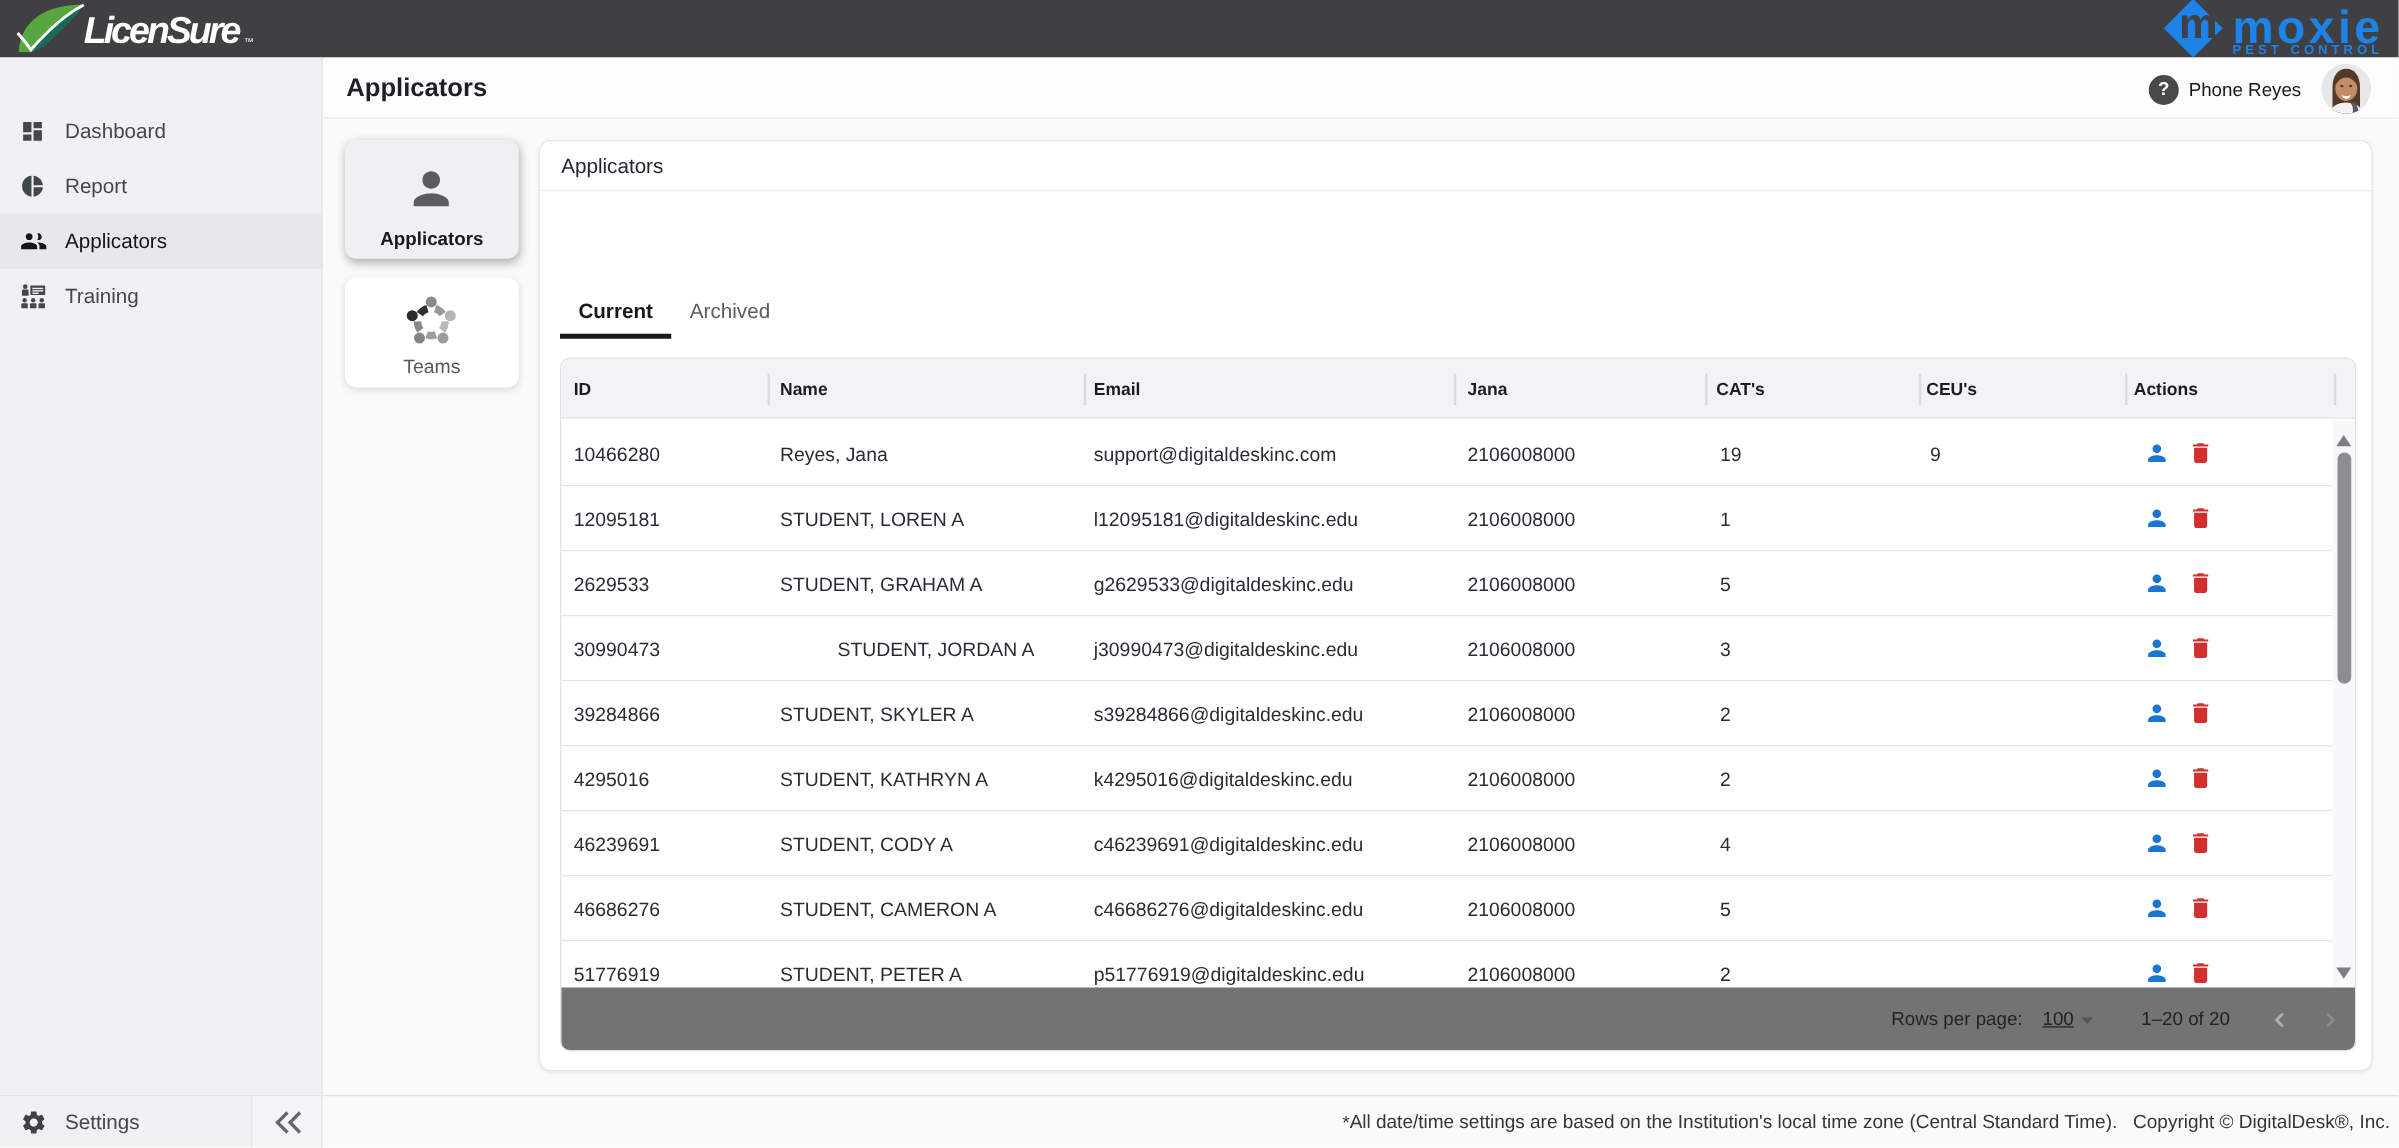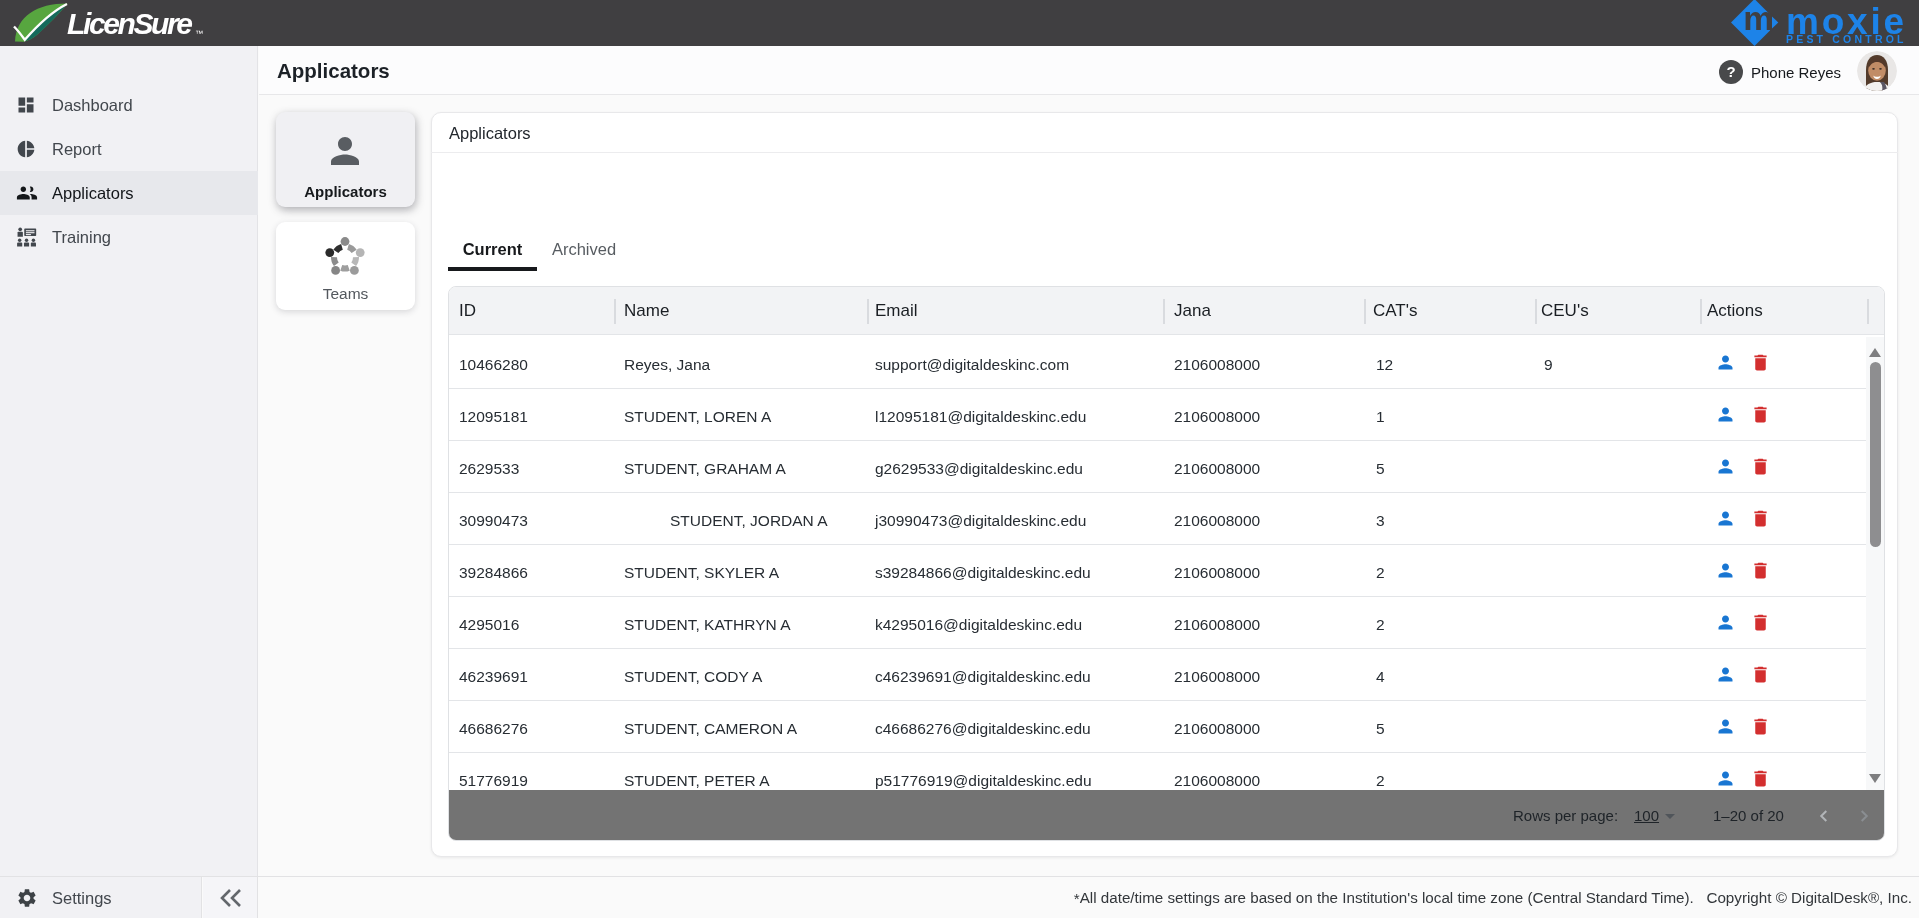--- a/index.html
+++ b/index.html
@@ -41,21 +41,21 @@
 #cheadline { left:431px; top:152px; width:1467px; height:1px; background:#ececee; }
 #search { left:448px; top:170px; width:1434px; height:55px; border:1px solid #c6c9cd; border-radius:5px; background:#fff; }
 #search span { position:absolute; left:15px; top:17px; font-size:19px; color:#9aa0a7; }
 #tabcur { left:448px; top:240px; width:89px; text-align:center; font-size:16.5px; font-weight:bold; color:#17191c; }
 #tabarc { left:546px; top:240px; width:76px; text-align:center; font-size:16.5px; color:#575c61; }
 #tabline { left:448px; top:267px; width:89px; height:4px; background:#17191c; }
 
 
 #twrap { left:448px; top:286px; width:1437px; height:555px; border:1px solid #dfe1e4; border-radius:8px; background:#fff; overflow:hidden; }
 #thead { position:absolute; left:0; top:0; width:1435px; height:48px; background:#f2f3f5; border-bottom:1px solid #e3e5e8; }
-.th { position:absolute; top:0; height:48px; line-height:48px; font-size:17px; font-weight:normal; color:#1a1e23; }
+.th { position:absolute; top:0; height:48px; line-height:48px; font-size:14px; font-weight:bold; color:#1a1e23; }
 .vsep { position:absolute; top:12px; width:1.5px; height:25px; background:#d9dbdf; }
 #tbody { position:absolute; left:0; top:50px; width:1435px; height:455px; overflow:hidden; }
 .row { position:absolute; left:0; width:1435px; height:52px; border-bottom:1px solid #e3e5e8; }
 .td { position:absolute; top:0; height:52px; line-height:55px; font-size:15.5px; color:#272d33; }
 #pag { position:absolute; left:0; top:503px; width:1435px; height:52px; background:#737373; }
 .pt { position:absolute; font-size:15px; color:#1e2328; line-height:52px; }
 
 
 #sbtrack { position:absolute; left:1417px; top:50px; width:18px; height:453px; background:#f7f8f9; }
 #sbthumb { position:absolute; left:3.5px; top:25px; width:11px; height:185px; border-radius:5.5px; background:#8e8e90; }
@@ -195,21 +195,21 @@
         <div class="vsep" style="left: 1086px;"></div>
         <div class="vsep" style="left: 1251px;"></div>
         <div class="vsep" style="left: 1418px;"></div>
       </div>
     <div id="tbody">
         <div class="row" style="top: 0px;">
           <div class="td" style="left: 10px;">10466280</div>
           <div class="td" style="left: 175px;">Reyes, Jana</div>
           <div class="td" style="left: 426px;">support@digitaldeskinc.com</div>
           <div class="td" style="left: 725px;">2106008000</div>
-          <div class="td" style="left: 927px;">12</div>
+          <div class="td" style="left: 927px;">19</div>
           <div class="td" style="left: 1095px;">9</div>
           <div style="position: absolute; left: 1266px; top: 15px;"><svg width="21" height="21" viewBox="0 0 24 24" fill="#1976d2">
               <path d="M12 12c2.21 0 4-1.79 4-4s-1.79-4-4-4-4 1.79-4 4 1.79 4 4 4zm0 2c-2.67 0-8 1.34-8 4v2h16v-2c0-2.66-5.33-4-8-4z"></path>
             </svg></div>
           <div style="position: absolute; left: 1301px; top: 15px;"><svg width="21" height="21" viewBox="0 0 24 24" fill="#d32f2f">
               <path d="M6 19c0 1.1.9 2 2 2h8c1.1 0 2-.9 2-2V7H6v12zM19 4h-3.5l-1-1h-5l-1 1H5v2h14V4z"></path>
             </svg></div>
         </div>
         <div class="row" style="top: 52px; text-decoration: underline;">
           <div class="td" style="left: 10px;">12095181</div>

